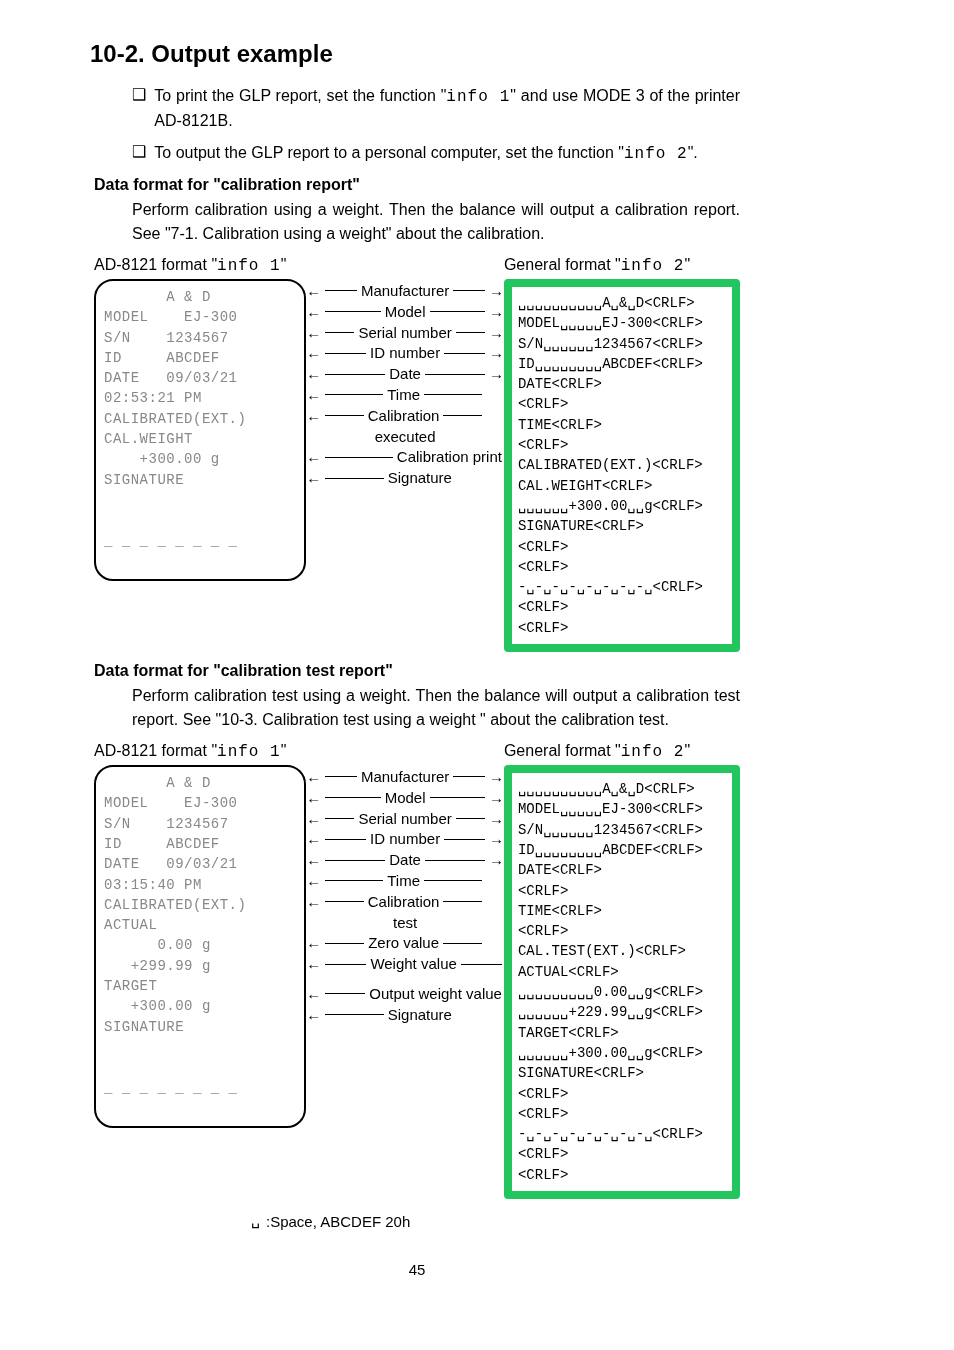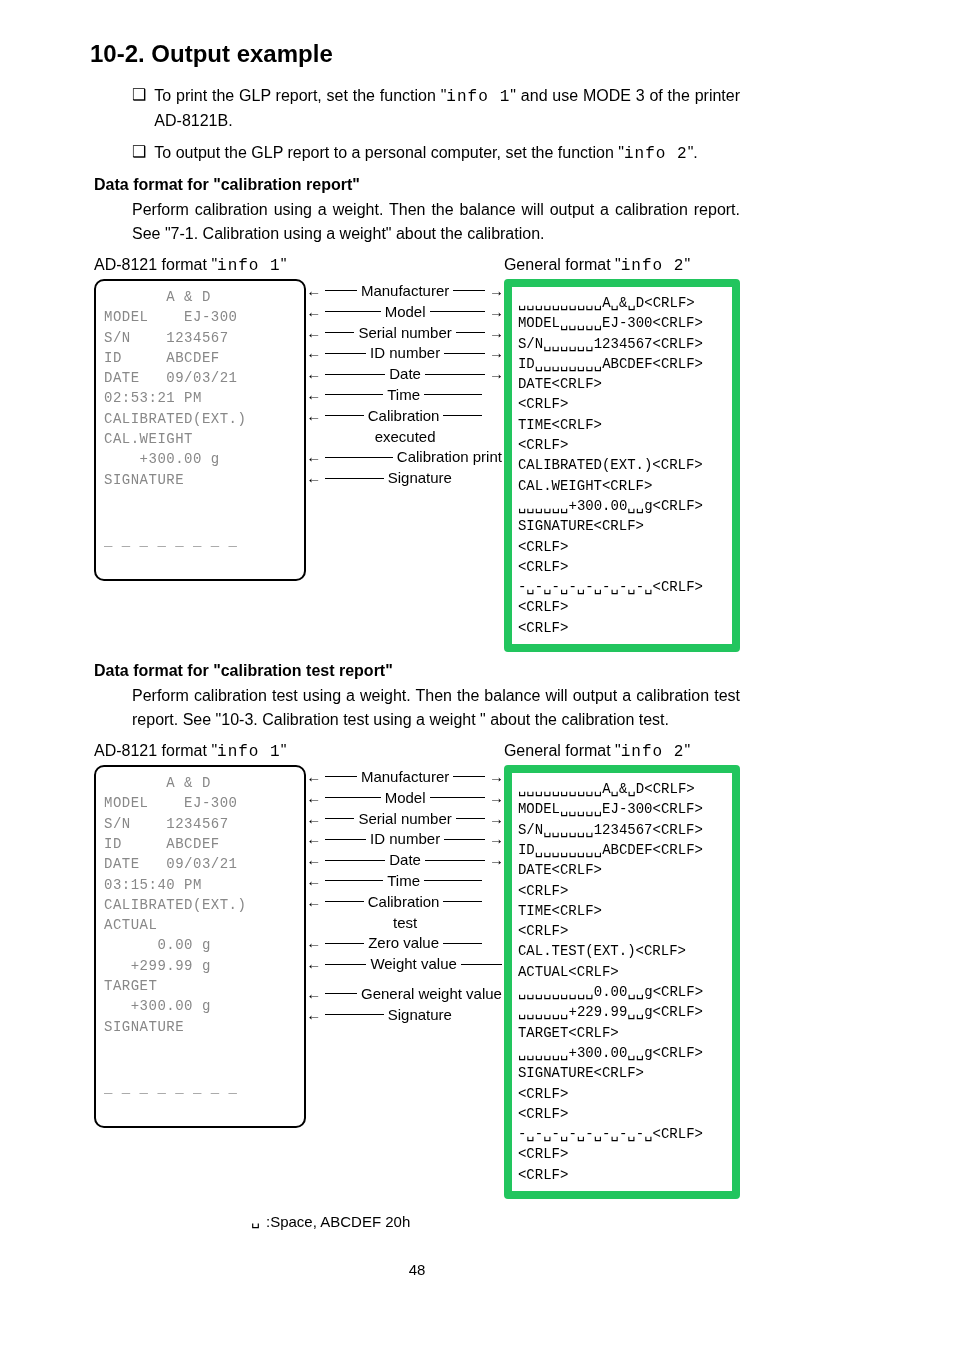--- a/index.html
+++ b/index.html
@@ -19,21 +19,21 @@
   .sub-head{font-weight:bold;margin:10px 0 4px 0;}
   .body-para{margin:0 0 10px 38px;text-align:justify;line-height:1.5;}
   .diagram-wrap{display:flex;align-items:flex-start;margin-left:0;}
   .col-left,.col-right{box-sizing:border-box;}
   .col-left{width:232px;}
   .col-right{width:258px;}
   .col-mid{width:216px;font-size:15px;text-align:center;padding-top:24px;}
   .fmt-title{font-size:16px;margin:0 0 4px 0;white-space:nowrap;}
   .printout{
     border:2px solid #000;
-    border-radius:10px;
+    border-radius:19px;
     padding:6px 8px 28px 8px;
     font-family:'Courier New',monospace;
     font-size:14px;
     color:#888;
     line-height:1.45;
     white-space:pre;
     letter-spacing:0.5px;
   }
   .general{
     border:8px solid #22c55e;
@@ -276,21 +276,21 @@
     <div class="midline">
         <span class="arrL"></span>
         <span class="dash"></span>
         <span class="lbl">Weight value</span>
         <span class="dash"></span>
       </div>
     <div class="midline" style="height:8px;"></div>
     <div class="midline">
         <span class="arrL"></span>
         <span class="dash"></span>
-        <span class="lbl">General weight value</span>
+        <span class="lbl">Output weight value</span>
       </div>
     <div class="midline">
         <span class="arrL"></span>
         <span class="dash"></span>
         <span class="lbl">Signature</span>
         <span style="width:50px"></span>
       </div>
   </div>
   <div class="col-right">
     <div class="fmt-title">
@@ -319,13 +319,13 @@
   </div>
 </div>
 
 <div class="legend">
   <div class="legrow">
       <span class="legkey">␣</span>
       <span>:Space, ABCDEF 20h</span>
     </div>
 </div>
 
-<div class="pagenum">48</div>
+<div class="pagenum">45</div>
 
 </body></html>

